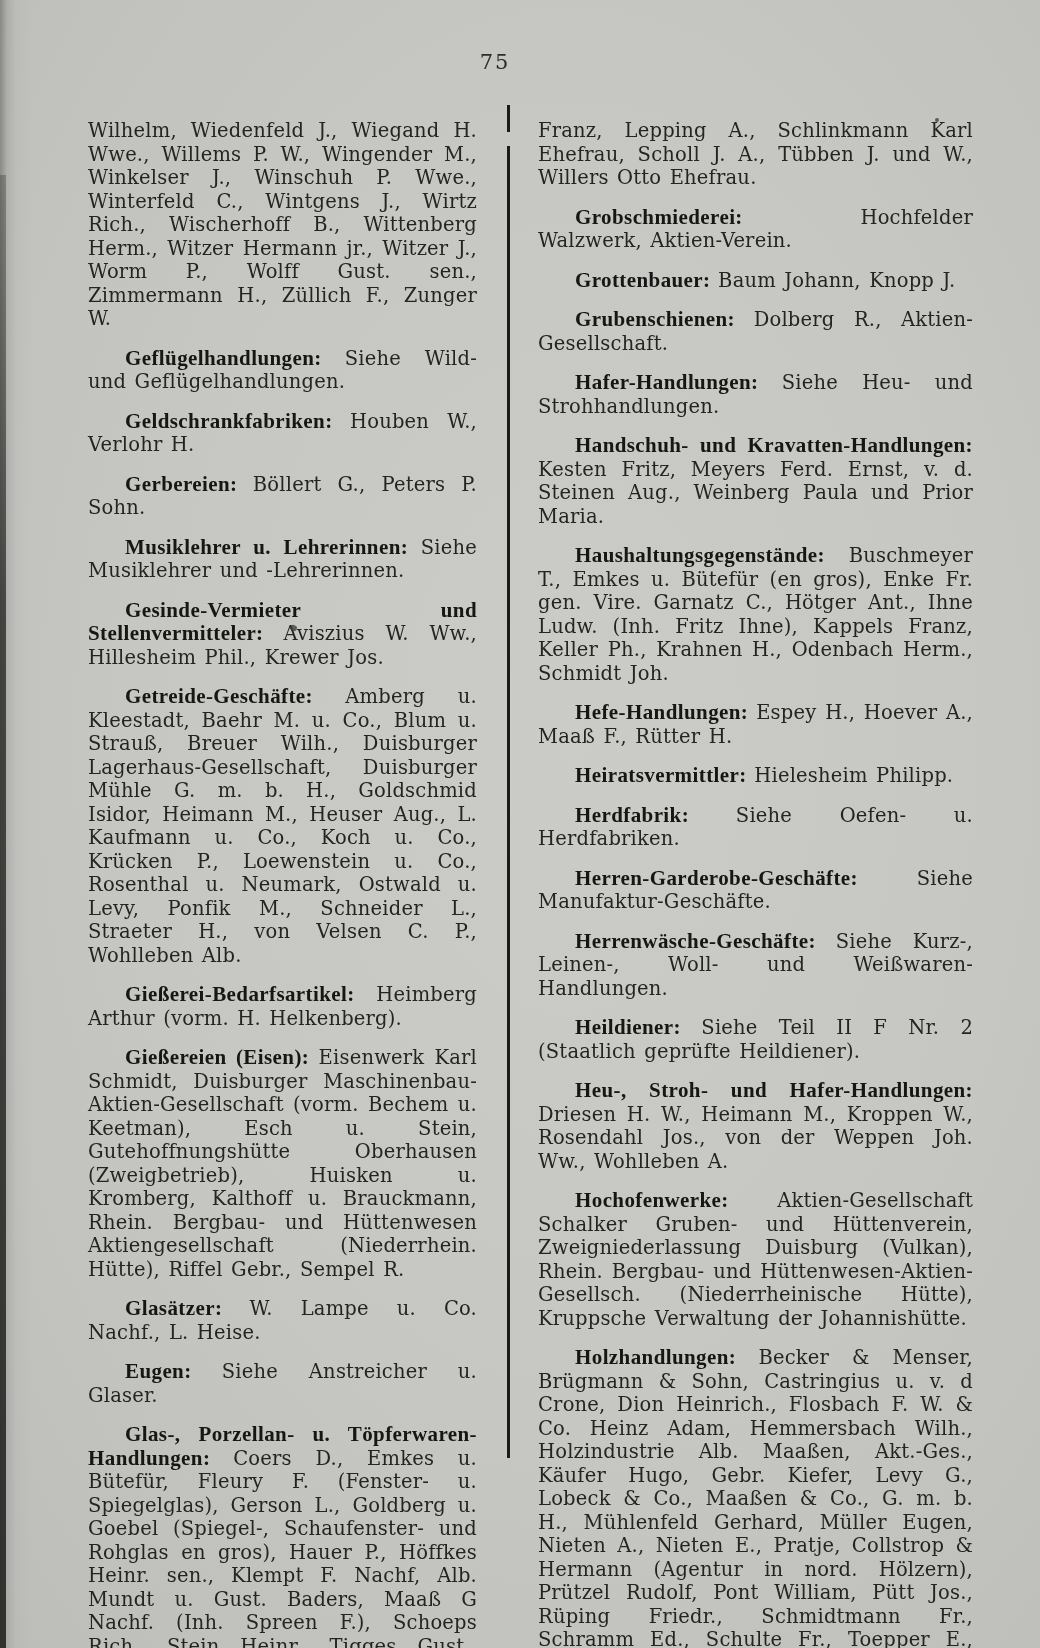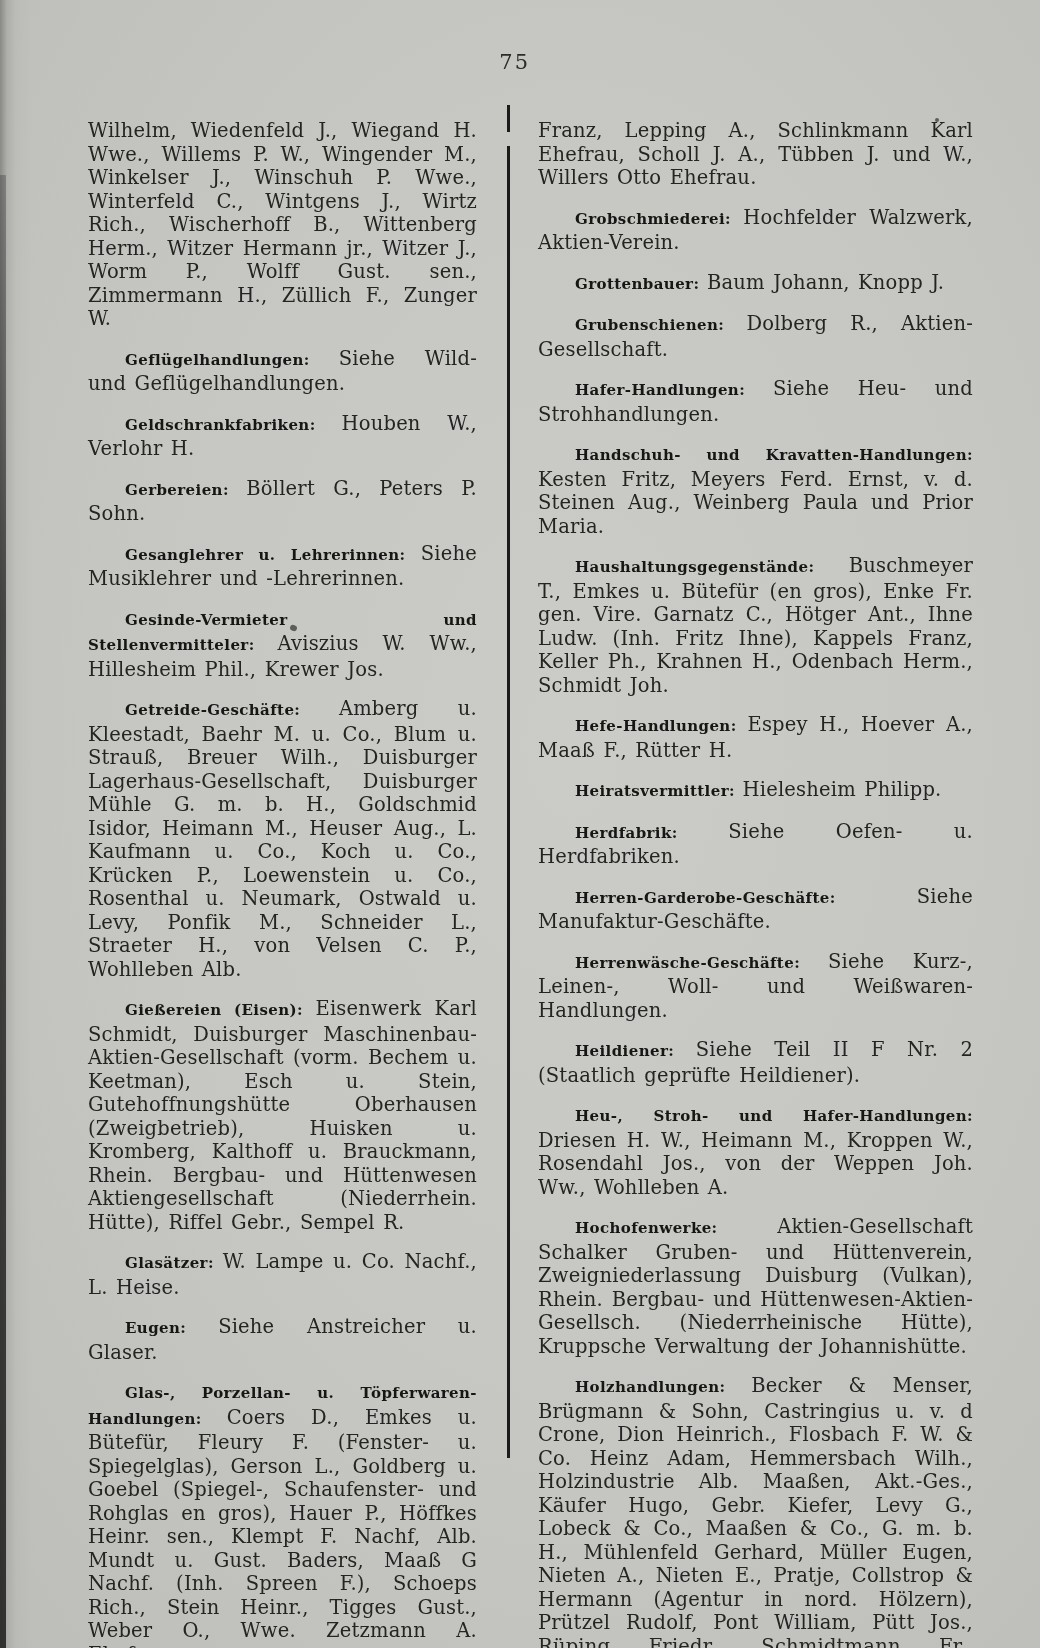--- a/index.html
+++ b/index.html
@@ -17,34 +17,34 @@
     position: absolute; inset: 0; pointer-events: none;
     background: linear-gradient(90deg, rgba(70,70,68,0.45) 0px, rgba(120,120,118,0.25) 7px,
                 rgba(160,160,158,0.12) 16px, rgba(0,0,0,0) 32px);
   }
   .edge-strip {
     position: absolute; left: 0; top: 175px; width: 6px; height: 1473px; pointer-events: none;
     background: linear-gradient(180deg, rgba(55,55,53,0.35) 0%, rgba(45,45,43,0.8) 30%, rgba(38,38,36,0.9) 100%);
   }
   .page-number {
     position: absolute; top: 50px; left: 460px; width: 70px;
-    text-align: right; font-size: 21px; letter-spacing: 2px; color: #2b2b29;
+    text-align: center; font-size: 21px; letter-spacing: 2px; color: #2b2b29;
   }
   .column { position: absolute; top: 103px; }
   #col-left  { left: 72px;  width: 421px; }
   #col-right { left: 522px; width: 467px; }
   .entry {
     margin: 16px; text-align: justify; text-indent: 37px;
     font-size: 19.5px; line-height: 23.5px;
     letter-spacing: 0.2px; word-spacing: 2px;
   }
   .entry.continuation { text-indent: 0; }
   .entry.spaced { margin-top: 15px; }
   .h {
-    font-weight: bold; font-size: 15px; letter-spacing: 0.4px; color: #161614;
+    font-weight: bold; font-size: 21px; letter-spacing: 0.4px; color: #161614; font-family: Liberation Serif, serif;
   }
   .divider { position: absolute; left: 507px; width: 3px; background: #1b1b19; }
   .divider.seg1 { top: 105px; height: 27px; }
   .divider.seg2 { top: 146px; height: 1312px; }
   .speck { position: absolute; background: #3a3a38; border-radius: 50%; opacity: 0.75; }
   .speck.s1 { left: 290px; top: 625px; width: 7px; height: 6px; transform: rotate(20deg); }
   .speck.s2 { left: 935px; top: 118px; width: 4px; height: 4px; }
 </style>
 </head>
 <body>
@@ -56,23 +56,24 @@
   <div class="page-number">75</div>
 
   <div class="divider seg1"></div>
   <div class="divider seg2"></div>
 
   <div class="column" id="col-left">
       <p class="entry continuation">Wilhelm, Wiedenfeld J., Wiegand H. Wwe., Willems P. W., Wingender M., Winkelser J., Winschuh P. Wwe., Winterfeld C., Wintgens J., Wirtz Rich., Wischerhoff B., Wittenberg Herm., Witzer Hermann jr., Witzer J., Worm P., Wolff Gust. sen., Zimmermann H., Züllich F., Zunger W.</p>
       <p class="entry"><span class="h">Geflügelhandlungen: </span>Siehe Wild- und Geflügelhandlungen.</p>
       <p class="entry"><span class="h">Geldschrankfabriken: </span>Houben W., Verlohr H.</p>
       <p class="entry"><span class="h">Gerbereien: </span>Böllert G., Peters P. Sohn.</p>
-      <p class="entry"><span class="h">Gesanglehrer u. Lehrerinnen: </span>Siehe Musiklehrer und -Lehrerinnen.</p>
+      <p class="entry"><span class="h">Musiklehrer u. Lehrerinnen: </span>Siehe Musiklehrer und -Lehrerinnen.</p>
       <p class="entry"><span class="h">Gesinde-Vermieter und Stellenvermitteler: </span>Aviszius W. Ww., Hillesheim Phil., Krewer Jos.</p>
       <p class="entry"><span class="h">Getreide-Geschäfte: </span>Amberg u. Kleestadt, Baehr M. u. Co., Blum u. Strauß, Breuer Wilh., Duisburger Lagerhaus-Gesellschaft, Duisburger Mühle G. m. b. H., Goldschmid Isidor, Heimann M., Heuser Aug., L. Kaufmann u. Co., Koch u. Co., Krücken P., Loewenstein u. Co., Rosenthal u. Neumark, Ostwald u. Levy, Ponfik M., Schneider L., Straeter H., von Velsen C. P., Wohlleben Alb.</p>
+      <p class="entry"><span class="h">Gießerei-Bedarfsartikel: </span>Heimberg Arthur (vorm. H. Helkenberg).</p>
       <p class="entry"><span class="h">Gießereien (Eisen): </span>Eisenwerk Karl Schmidt, Duisburger Maschinenbau-Aktien-Gesellschaft (vorm. Bechem u. Keetman), Esch u. Stein, Gutehoffnungshütte Oberhausen (Zweigbetrieb), Huisken u. Kromberg, Kalthoff u. Brauckmann, Rhein. Bergbau- und Hüttenwesen Aktiengesellschaft (Niederrhein. Hütte), Riffel Gebr., Sempel R.</p>
       <p class="entry"><span class="h">Glasätzer: </span>W. Lampe u. Co. Nachf., L. Heise.</p>
       <p class="entry"><span class="h">Eugen: </span>Siehe Anstreicher u. Glaser.</p>
       <p class="entry"><span class="h">Glas-, Porzellan- u. Töpferwaren-Handlungen: </span>Coers D., Emkes u. Bütefür, Fleury F. (Fenster- u. Spiegelglas), Gerson L., Goldberg u. Goebel (Spiegel-, Schaufenster- und Rohglas en gros), Hauer P., Höffkes Heinr. sen., Klempt F. Nachf, Alb. Mundt u. Gust. Baders, Maaß G Nachf. (Inh. Spreen F.), Schoeps Rich., Stein Heinr., Tigges Gust., Weber O., Wwe. Zetzmann A. Ehefrau</p>
     </div>
   <div class="column" id="col-right">
       <p class="entry continuation">Franz, Lepping A., Schlinkmann Karl Ehefrau, Scholl J. A., Tübben J. und W., Willers Otto Ehefrau.</p>
       <p class="entry"><span class="h">Grobschmiederei: </span>Hochfelder Walzwerk, Aktien-Verein.</p>
       <p class="entry"><span class="h">Grottenbauer: </span>Baum Johann, Knopp J.</p>
       <p class="entry"><span class="h">Grubenschienen: </span>Dolberg R., Aktien-Gesellschaft.</p>

